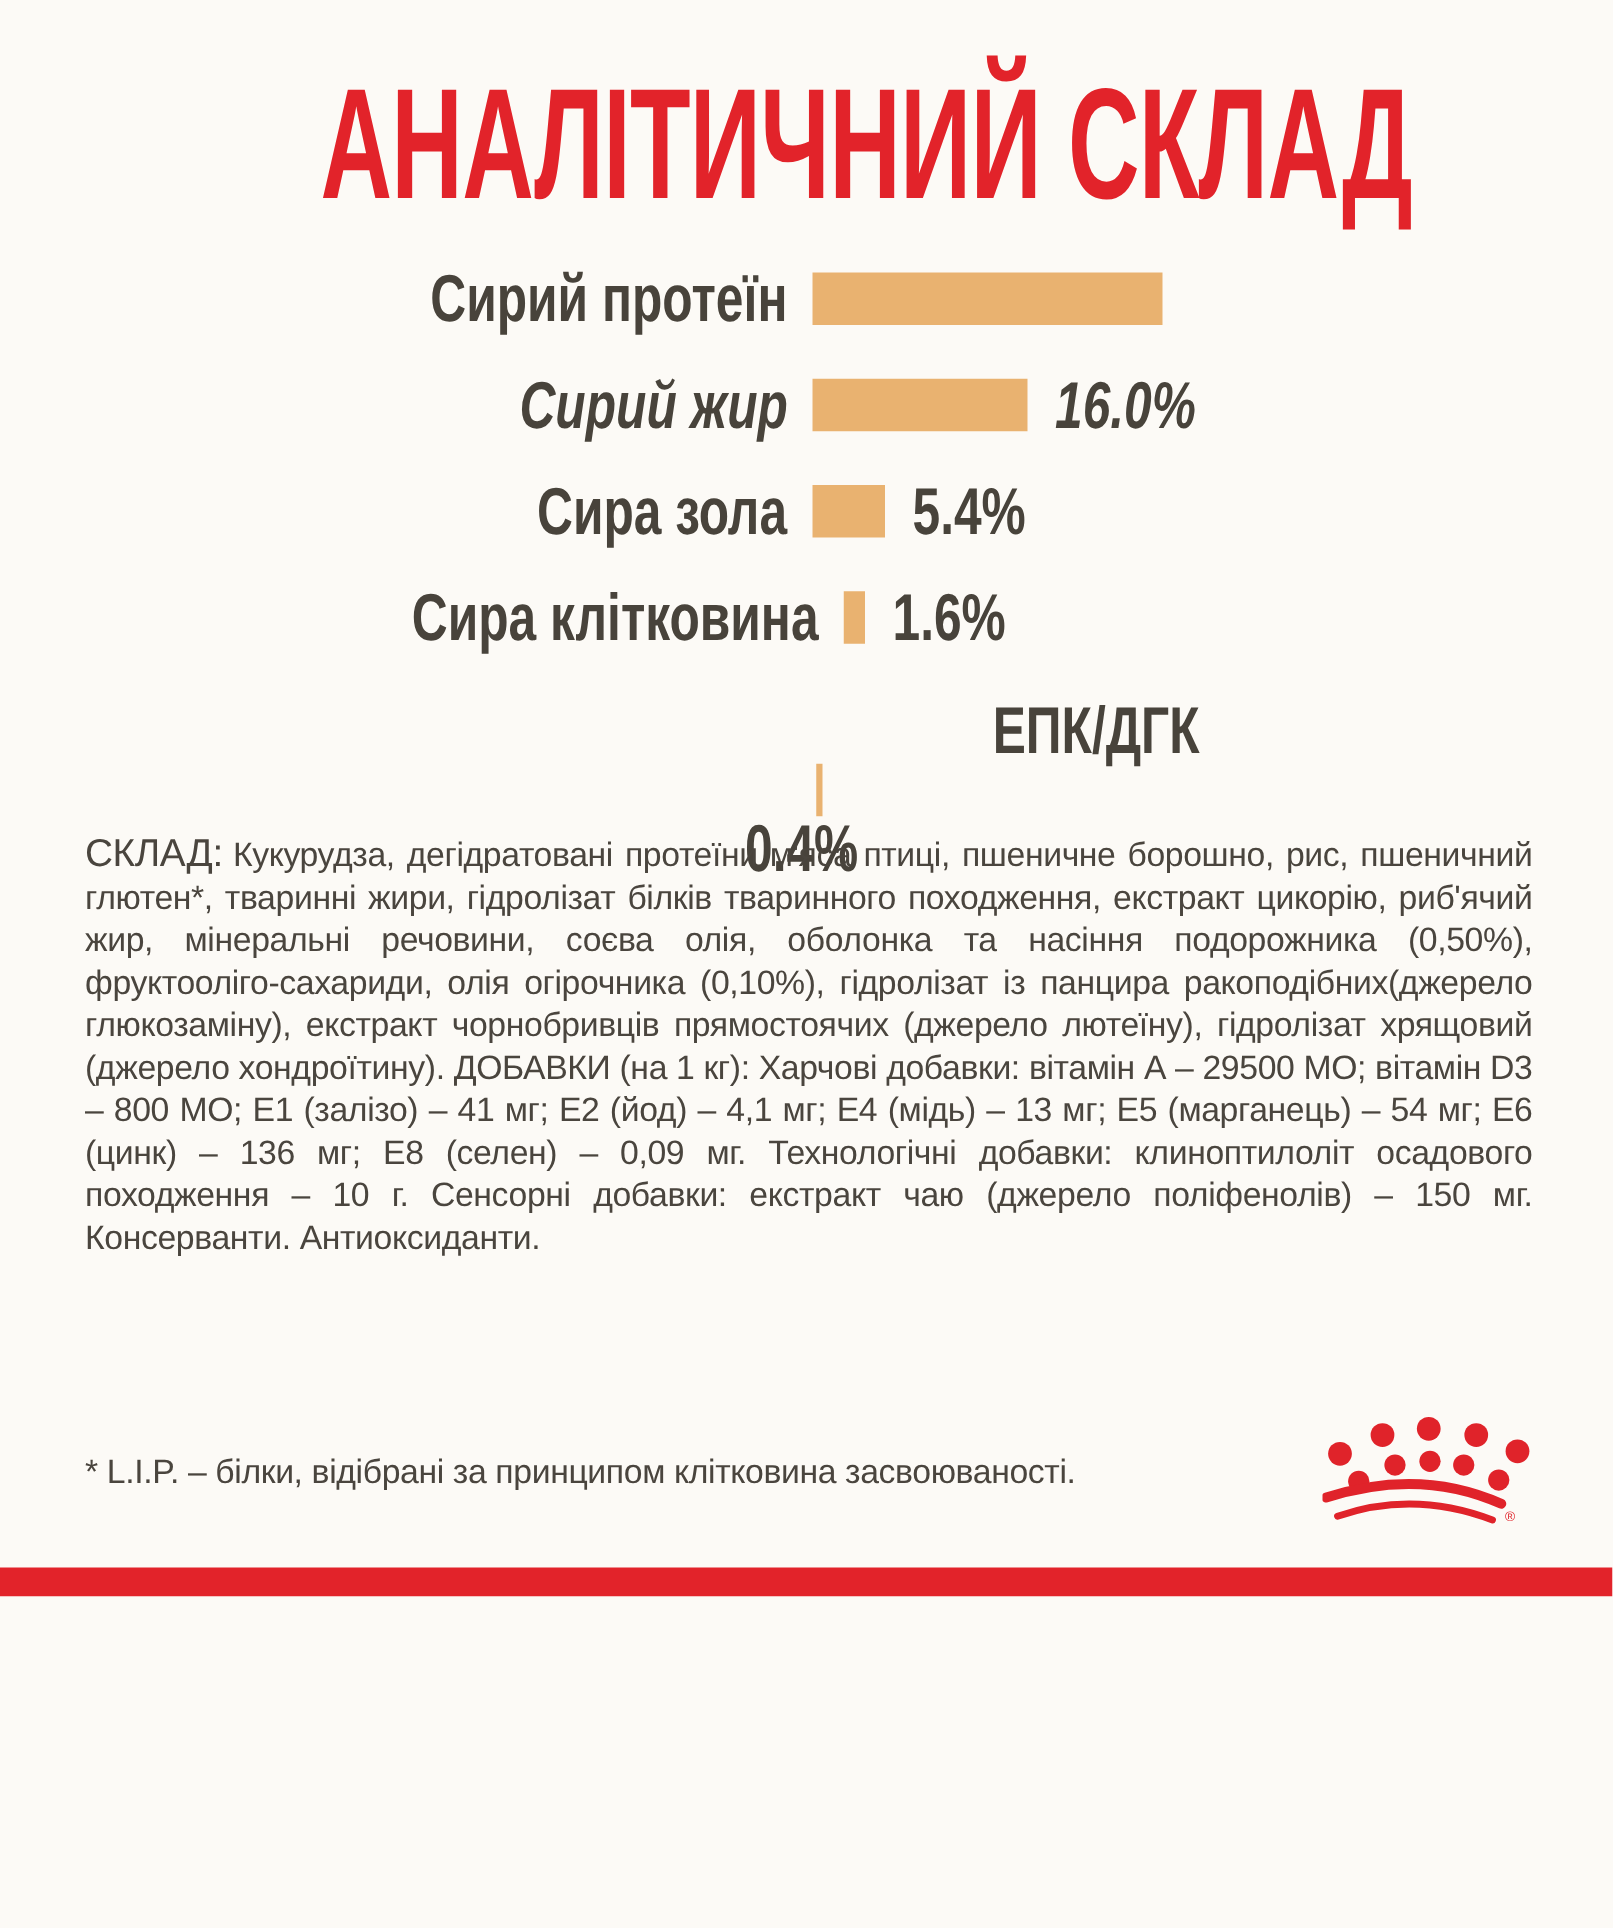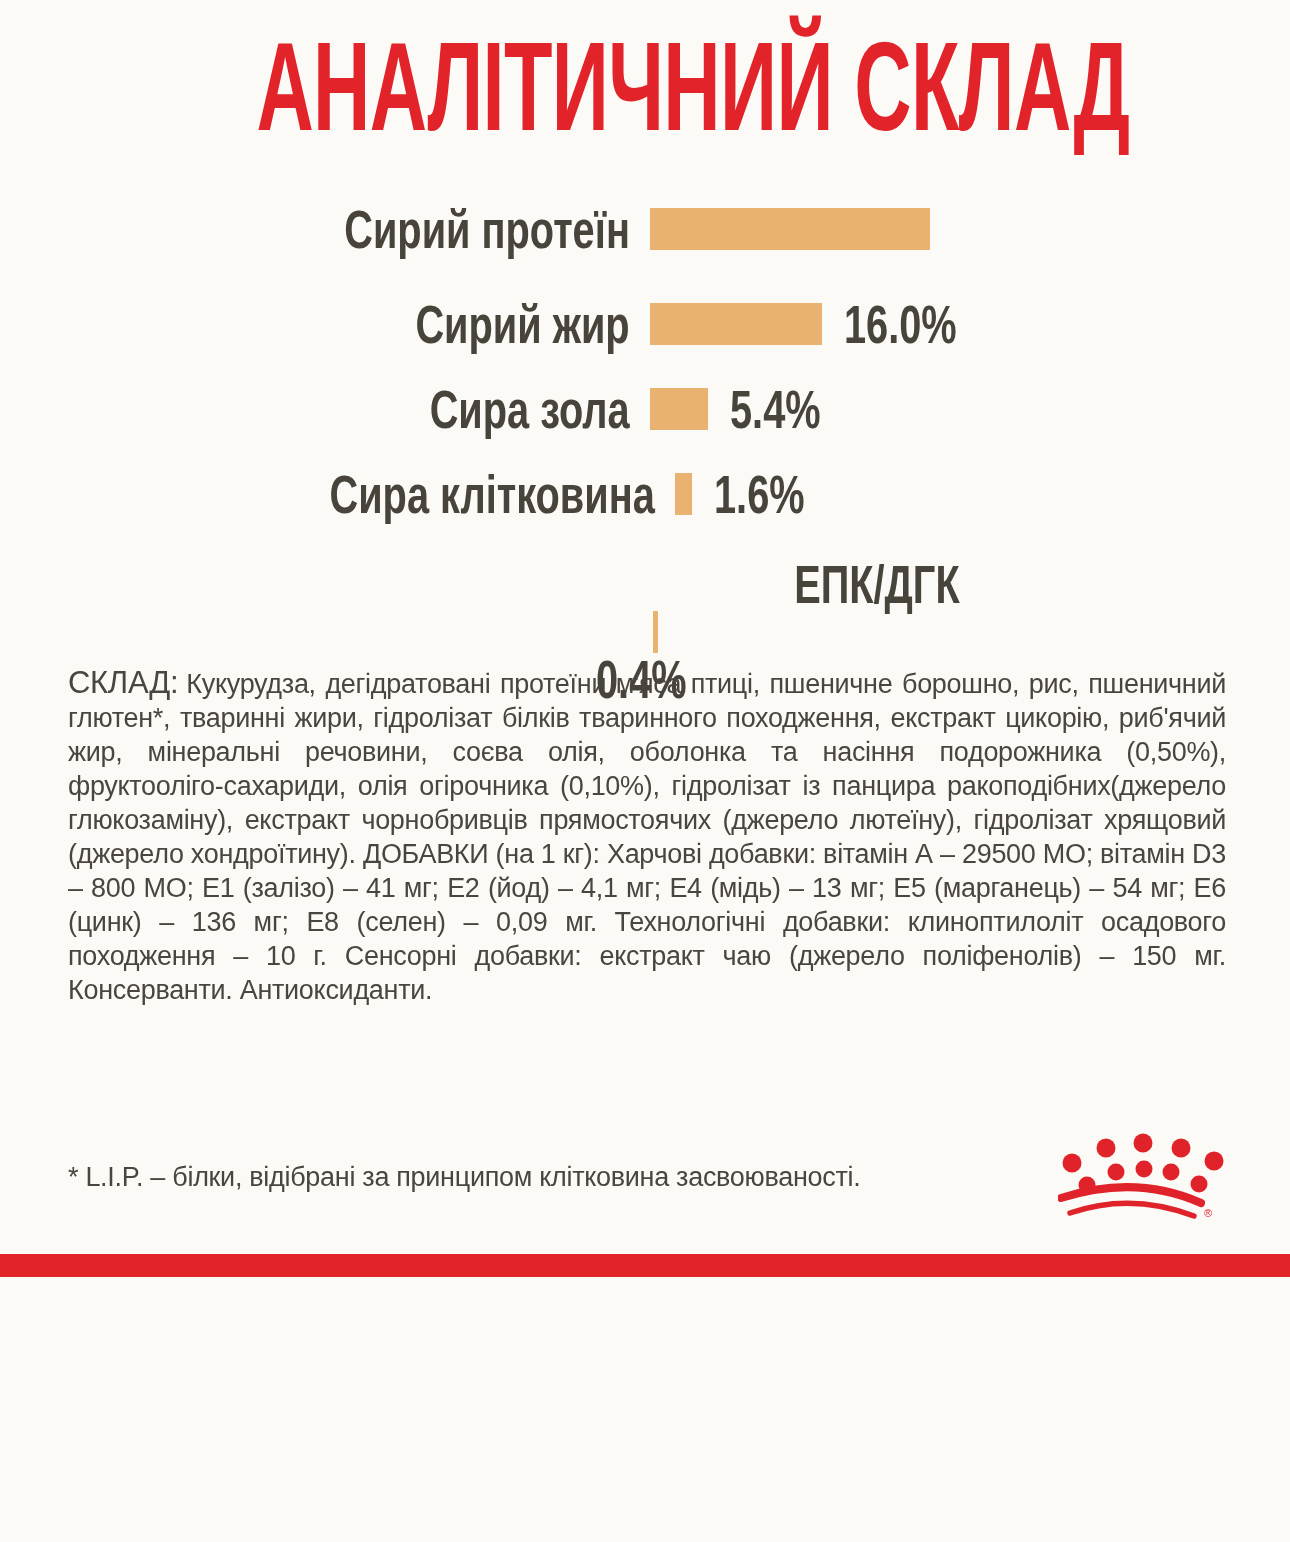--- a/index.html
+++ b/index.html
@@ -7,21 +7,21 @@
     width:1290px;height:1542px;
     background:#fcfaf6;
     font-family:"Liberation Sans","DejaVu Sans",sans-serif;
     position:relative;overflow:hidden;
     color:#4a453e;
   }
   #page{position:absolute;inset:0;}
 
   
   .title-wrap{
-    position:absolute;top:24px;left:0;right:0;
+    position:absolute;top:52px;left:0;right:0;
     text-align:left;line-height:1;white-space:nowrap;
   }
   .title-text{
     display:inline-block;
     font-size:126px;font-weight:bold;
     color:#e2232a;
     transform:scaleX(0.63);
     transform-origin:center top;
     letter-spacing:-1px;
   }
@@ -74,25 +74,25 @@
 </head>
 <body>
 
 <div id="page">
 
   <div class="title-wrap">
     <span class="title-text">АНАЛІТИЧНИЙ СКЛАД</span>
   </div>
 
   <div>
-      <div class="chart-row" style="top: 208px;">
+      <div class="chart-row" style="top: 218px;">
         <div class="chart-label"><span class="cond">Сирий протеїн</span></div>
         <div class="chart-bar" style="width: 280px; background: rgb(233, 178, 112);"></div>
       </div>
-      <div class="chart-row" style="top: 303px;">
+      <div class="chart-row" style="top: 303px; font-style: italic;">
         <div class="chart-label"><span class="cond">Сирий жир</span></div>
         <div class="chart-bar" style="width: 172px; background: rgb(233, 178, 112);"></div>
         <div class="chart-value"><span class="cond">16.0%</span></div>
       </div>
       <div class="chart-row" style="top: 388px;">
         <div class="chart-label"><span class="cond">Сира зола</span></div>
         <div class="chart-bar" style="width: 58px; background: rgb(233, 178, 112);"></div>
         <div class="chart-value"><span class="cond">5.4%</span></div>
       </div>
       <div class="chart-row" style="top: 473px; margin-left: 25px;">

